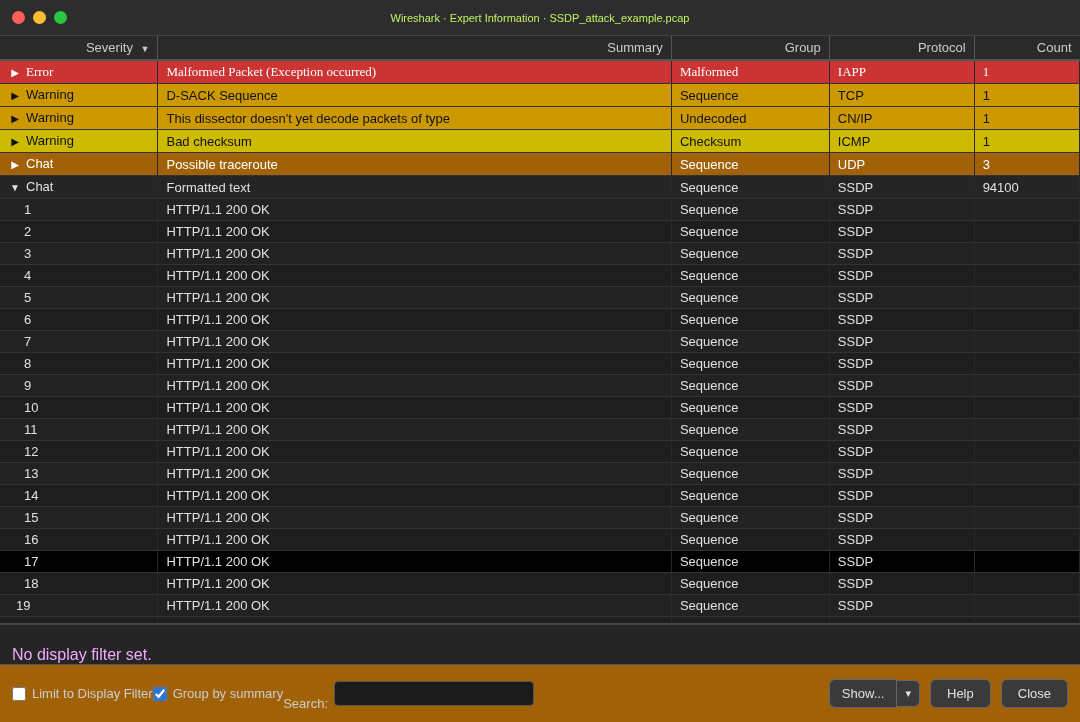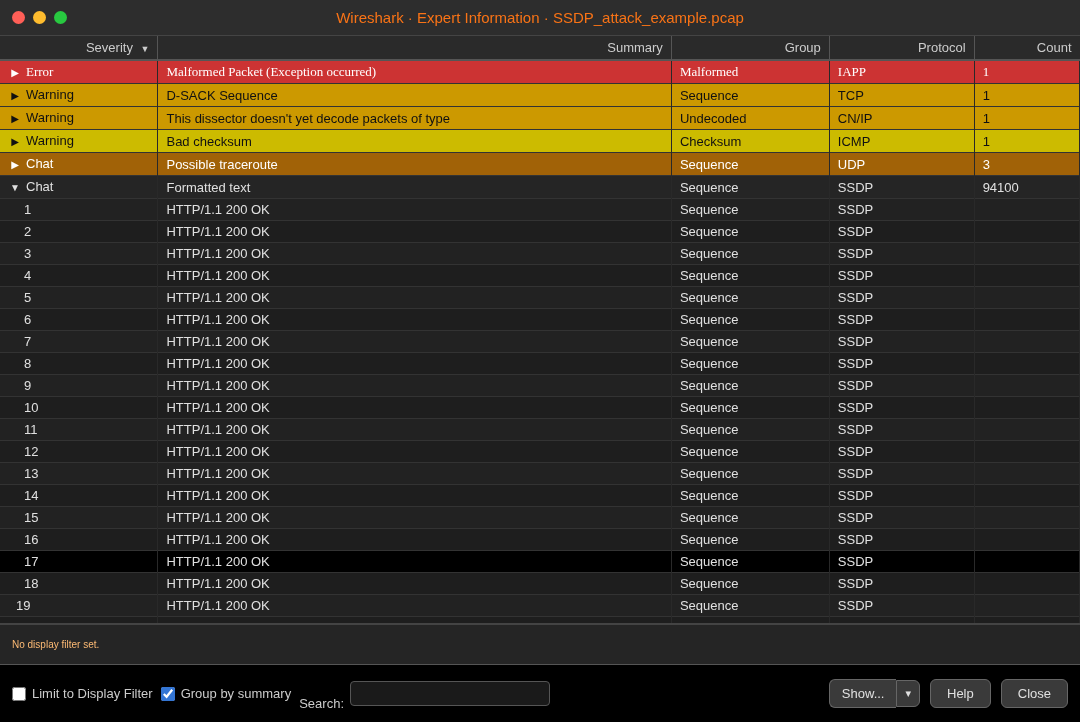--- a/index.html
+++ b/index.html
@@ -17,22 +17,22 @@
     .titlebar {
       height: 36px;
       background: #2d2d2d;
       display: flex;
       align-items: center;
       justify-content: center;
       border-bottom: 1px solid #444;
       position: relative;
     }
     .titlebar-title {
-      font-size: 15px;
-      color: #f97316;
+      font-size: 11px;
+      color: #bef264;
       font-weight: 500;
     }
     .traffic-lights {
       position: absolute;
       left: 12px;
       display: flex;
       gap: 8px;
     }
     .tl {
       width: 13px;
@@ -108,35 +108,35 @@
       margin-right: 4px;
       cursor: pointer;
     }
 
     
     .status-bar {
       height: 40px;
       background: #252525;
       border-top: 1px solid #444;
       display: flex;
-      align-items: center;
+      align-items: flex-end;
       padding: 0 12px;
-      font-size: 10px;
-      color: #fdba74;
+      font-size: 16px;
+      color: #f0abfc;
     }
 
     
     .bottom-bar {
       height: 58px;
-      background: #000000;
+      background: #a16207;
       border-top: 1px solid #555;
       display: flex;
       align-items: center;
       padding: 0 12px;
-      gap: 8px;
+      gap: 0;
     }
 
     .checkbox-group {
       display: flex;
       align-items: center;
       gap: 6px;
     }
 
     .checkbox-group input[type="checkbox"] {
       width: 14px;

